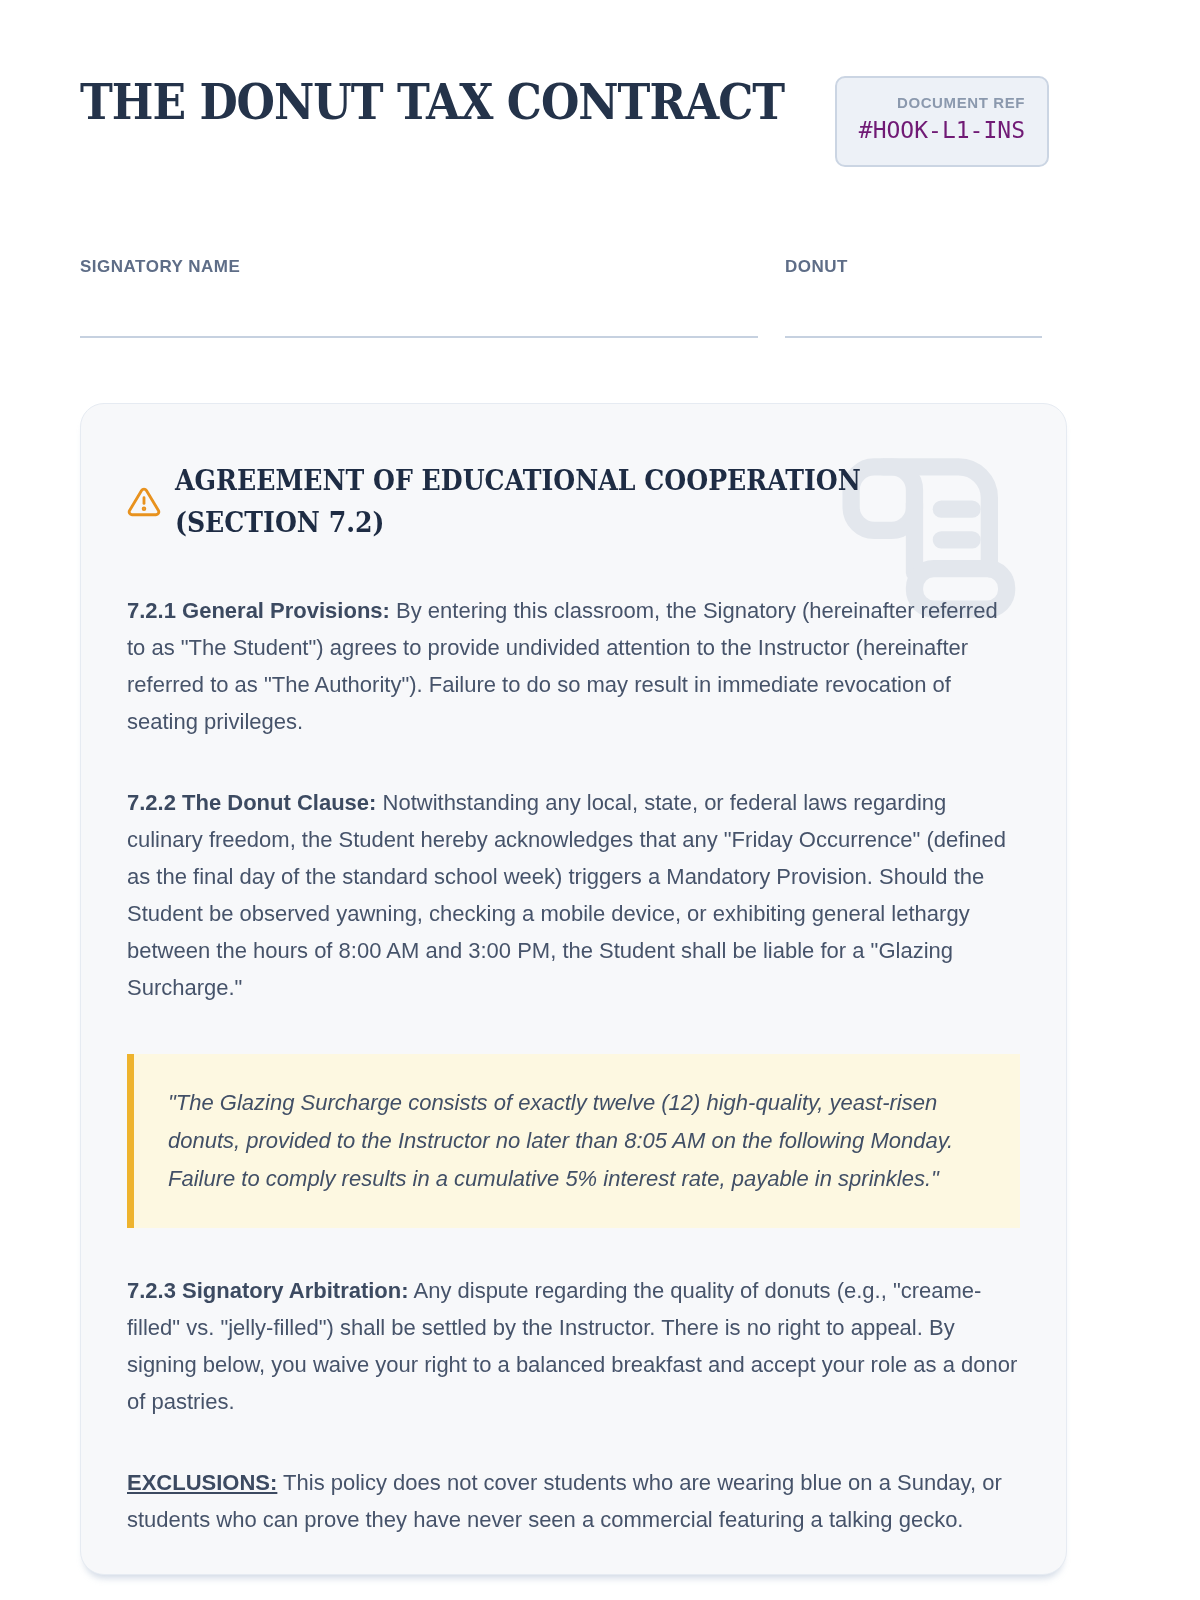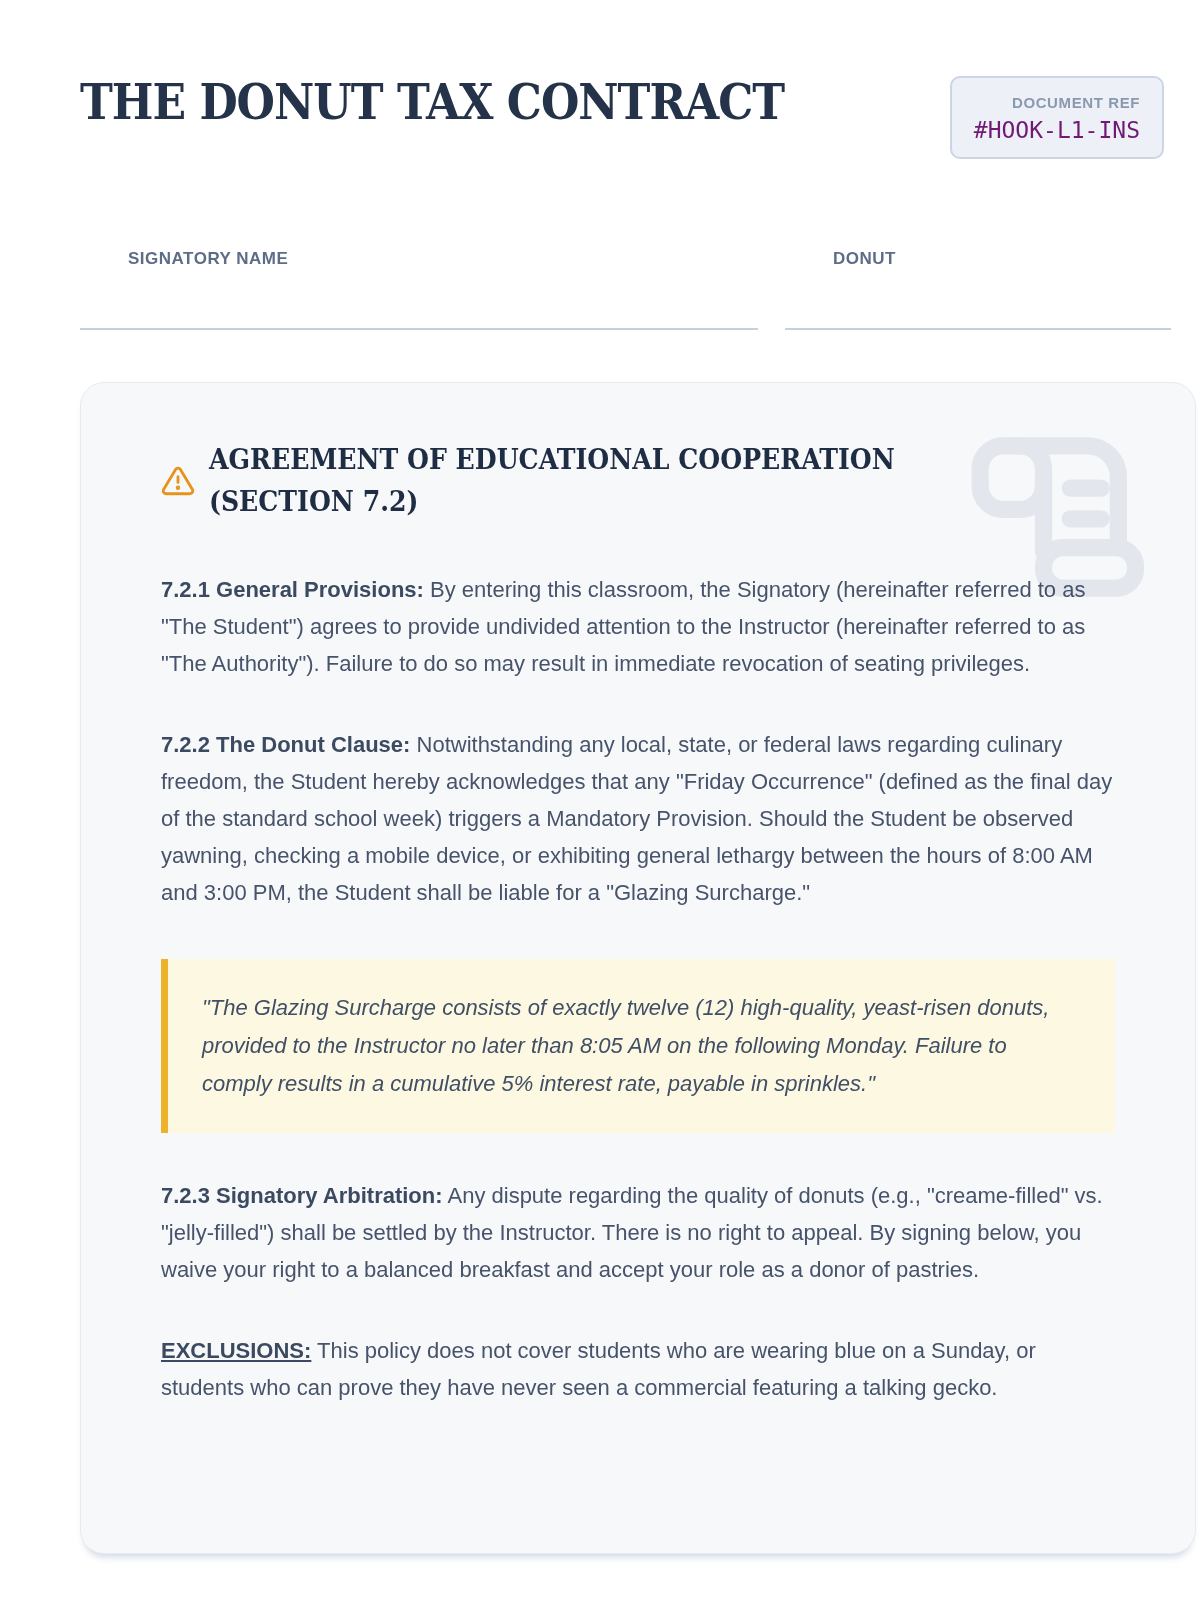--- a/index.html
+++ b/index.html
@@ -2,21 +2,21 @@
 <html><head>
 <meta charset="utf-8">
 <style>
   * { margin: 0; padding: 0; box-sizing: border-box; }
   html, body {
     width: 1200px; height: 1600px;
     background: #ffffff;
     font-family: "Liberation Sans", sans-serif;
     overflow: hidden;
   }
-  .container { width: 1116px; margin-left: 80px; padding-top: 76px; }
+  .container { width: 987px; margin-left: 80px; padding-top: 76px; }
 
   
   .header-row { display: flex; justify-content: space-between; align-items: flex-start; }
   .title {
     font-family: "DejaVu Serif", serif;
     font-stretch: condensed;
     font-weight: 800;
     font-size: 49px;
     letter-spacing: -1px;
     color: #24334a;
@@ -25,25 +25,25 @@
   .subtitle {
     margin-top: 26px;
     font-size: 27px;
     font-style: italic;
     font-weight: bold;
     color: #4d5c73;
   }
   .badge {
     flex: 0 0 auto;
     margin-left: 24px;
-    margin-right: 32px;
+    margin-right: 18px;
     background: #edf1f7;
     border: 2px solid #cbd5e3;
     border-radius: 10px;
-    padding: 16px 22px 14px;
+    padding: 16px 22px 22px;
     text-align: right;
     min-width: 186px;
   }
   .badge-label {
     font-size: 15px;
     font-weight: bold;
     letter-spacing: 0.6px;
     color: #8b99ae;
   }
   .badge-ref {
@@ -55,38 +55,37 @@
 
   
   .sig-row { display: flex; gap: 27px; margin-top: 90px; padding-right: 25px; }
   .sig-field-name { flex: 0 0 678px; }
   .sig-field-date { flex: 1; }
   .sig-label {
     font-size: 17px;
     font-weight: bold;
     letter-spacing: 0.5px;
     color: #5e6d87;
-    margin-left: 48px;
   }
   .sig-line {
     margin-top: 59px;
     height: 2px;
     background: #c6d1e0;
     cursor: text;
   }
 
   
   .card {
     position: relative;
-    margin-top: 52px;
+    margin-top: 65px;
     height: 1172px;
     background: #f7f8fa;
     border: 1px solid #e6ebf2;
     border-radius: 24px;
-    padding: 56px 80px 60px;
+    padding: 56px 46px 60px;
     overflow: hidden;
     box-shadow: 0 7px 7px -4px rgba(140, 160, 190, 0.4);
   }
   .watermark {
     position: absolute;
     top: 38px;
     right: 44px;
     width: 192px;
     height: 192px;
     color: #e3e7ed;

